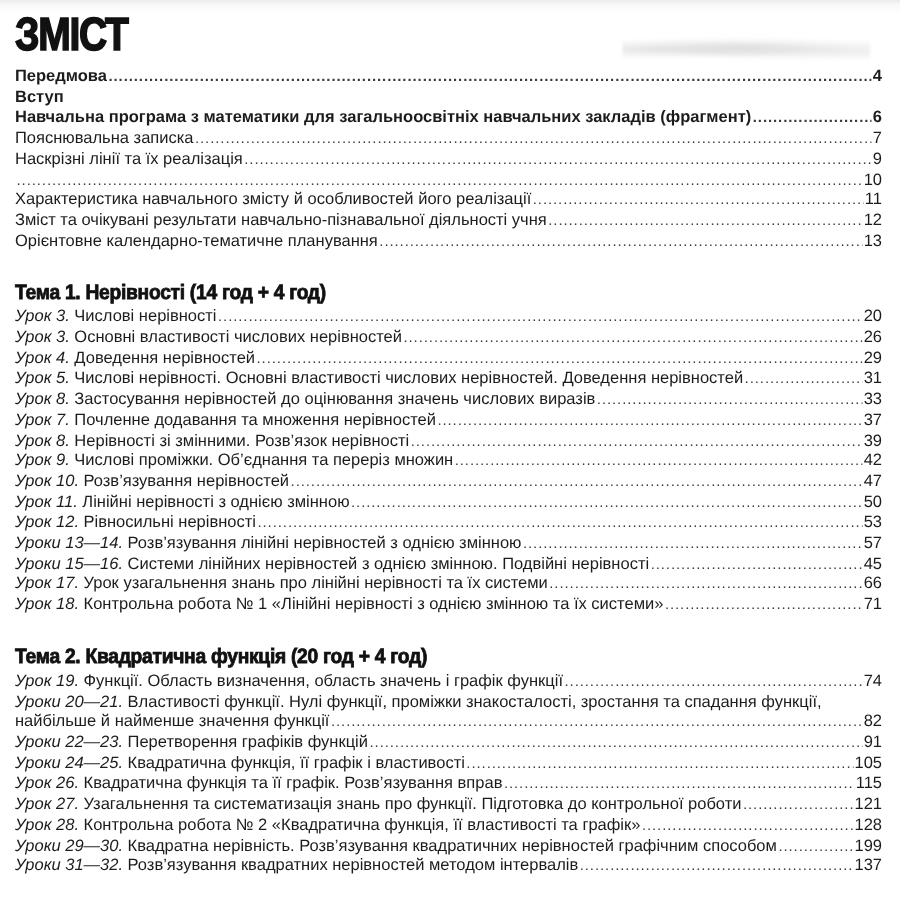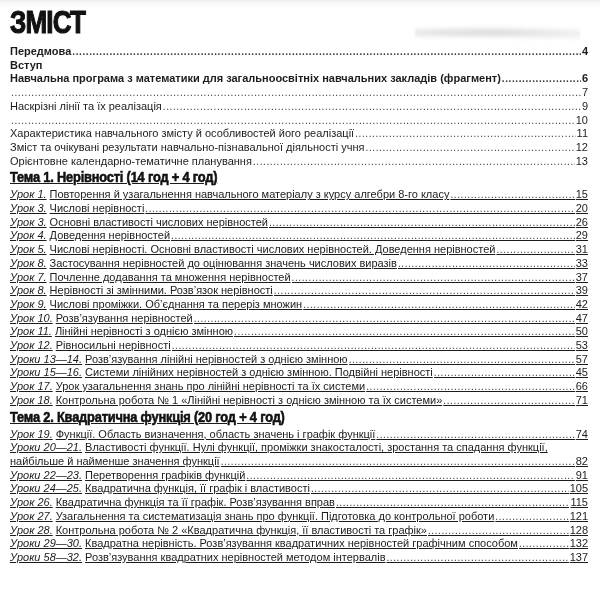--- a/index.html
+++ b/index.html
@@ -57,21 +57,21 @@
     font-size:13.8px;
     line-height:15px;
     color:#111;
     -webkit-text-stroke:0.55px #111;
     letter-spacing:-0.2px;
     transform:scaleX(0.93);
     transform-origin:left center;
     margin:0 0 3px 0;
   }
   .front-matter { margin-bottom:0; }
-  .toc-section { margin-top:2px;text-decoration:underline; }
+  .toc-section { margin-top:19px; }
   .smudge {
     position:absolute; top:24px; left:415px;
     width:165px; height:16px;
     background:
       radial-gradient(ellipse at 15% 55%, rgba(160,160,160,0.28), transparent 55%),
       radial-gradient(ellipse at 48% 45%, rgba(170,170,170,0.18), transparent 60%),
       radial-gradient(ellipse at 82% 60%, rgba(160,160,160,0.22), transparent 55%);
     filter:blur(1px);
     pointer-events:none;
   }
@@ -90,20 +90,21 @@
       </div>
       <div class="entry bold noleader">
         <span class="label">Вступ</span>
       </div>
       <div class="entry bold">
         <span class="label">Навчальна програма з математики для загальноосвітніх навчальних закладів (фрагмент)</span>
         <span class="dots"></span>
         <span class="pageno">6</span>
       </div>
       <div class="entry">
+        <span class="label">Пояснювальна записка</span>
         <span class="dots"></span>
         <span class="pageno">7</span>
       </div>
       <div class="entry">
         <span class="label">Наскрізні лінії та їх реалізація</span>
         <span class="dots"></span>
         <span class="pageno">9</span>
       </div>
       <div class="entry">
         <span class="dots"></span>
@@ -122,26 +123,20 @@
       <div class="entry">
         <span class="label">Орієнтовне календарно-тематичне планування</span>
         <span class="dots"></span>
         <span class="pageno">13</span>
       </div>
     </div>
   <div>
       <div class="toc-section">
         <div class="section-heading">Тема 1. Нерівності (14 год + 4 год)</div>
         <div class="entry">
-          <span class="num">Урок 1.</span>
-          <span class="label">Повторення й узагальнення навчального матеріалу з курсу алгебри 8-го класу</span>
-          <span class="dots"></span>
-          <span class="pageno">15</span>
-        </div>
-        <div class="entry">
           <span class="num">Урок 3.</span>
           <span class="label">Числові нерівності</span>
           <span class="dots"></span>
           <span class="pageno">20</span>
         </div>
         <div class="entry">
           <span class="num">Урок 3.</span>
           <span class="label">Основні властивості числових нерівностей</span>
           <span class="dots"></span>
           <span class="pageno">26</span>
@@ -269,23 +264,23 @@
         <div class="entry">
           <span class="num">Урок 28.</span>
           <span class="label">Контрольна робота № 2 «Квадратична функція, її властивості та графік»</span>
           <span class="dots"></span>
           <span class="pageno">128</span>
         </div>
         <div class="entry">
           <span class="num">Уроки 29—30.</span>
           <span class="label">Квадратна нерівність. Розв’язування квадратичних нерівностей графічним способом</span>
           <span class="dots"></span>
-          <span class="pageno">132</span>
-        </div>
-        <div class="entry">
-          <span class="num">Уроки 58—32.</span>
+          <span class="pageno">199</span>
+        </div>
+        <div class="entry">
+          <span class="num">Уроки 31—32.</span>
           <span class="label">Розв’язування квадратних нерівностей методом інтервалів</span>
           <span class="dots"></span>
           <span class="pageno">137</span>
         </div>
       </div>
     </div>
 </div>
 
 </body></html>

